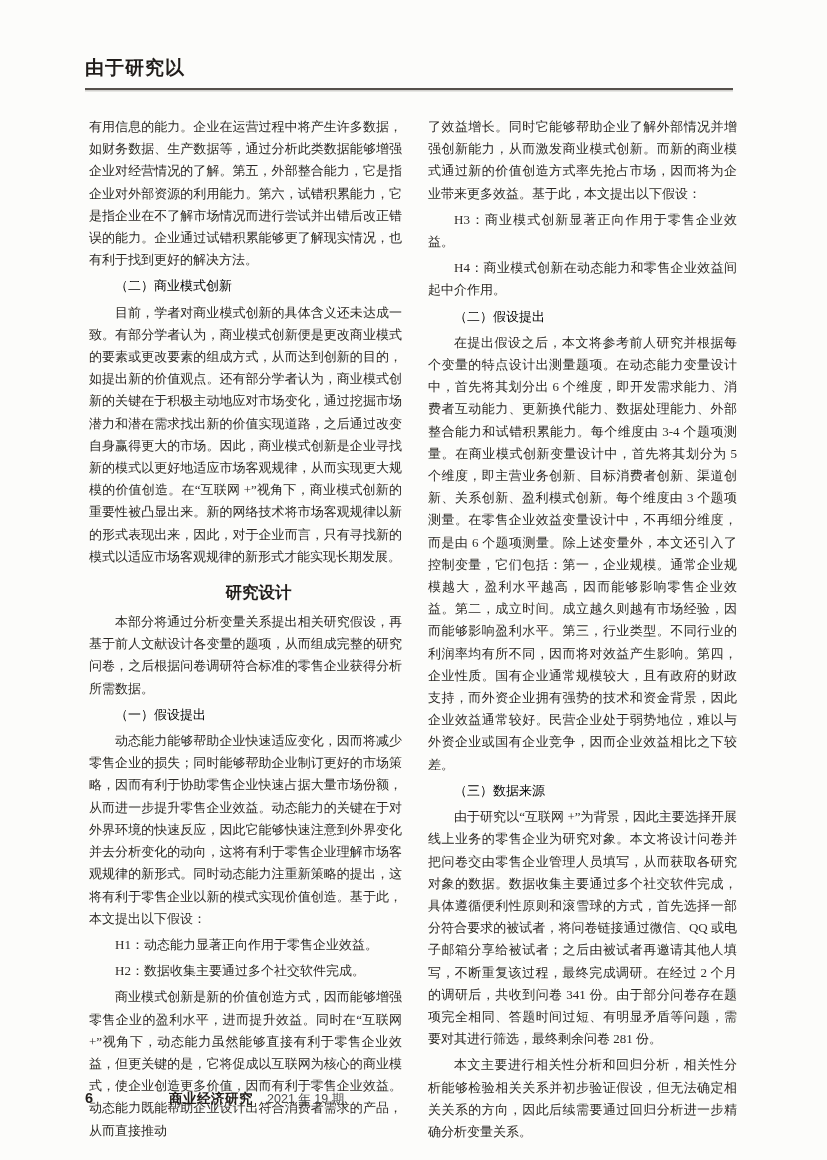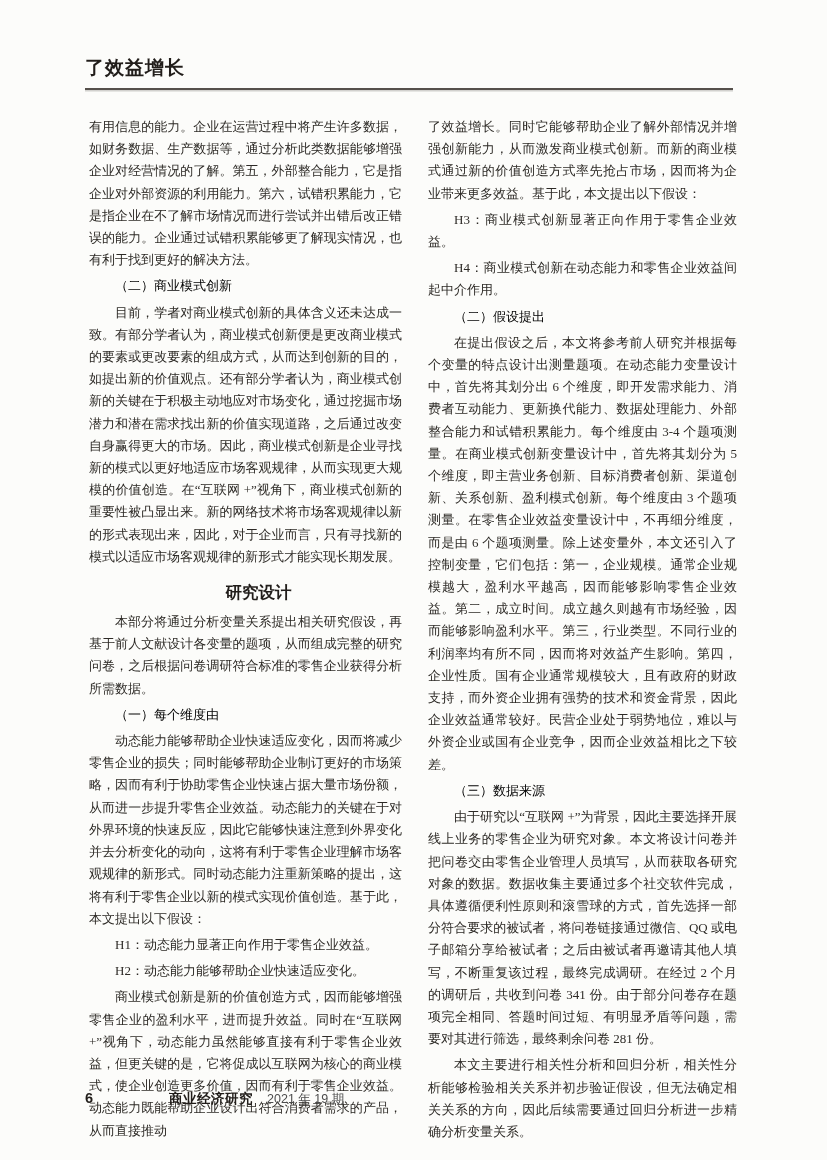--- a/index.html
+++ b/index.html
@@ -51,35 +51,35 @@
   }
   .footer .page-num{font-weight:bold;font-size:14.5px;color:#211d1a;}
   .footer .journal{font-weight:bold;font-size:13.5px;color:#211d1a;margin-left:28px;letter-spacing:.5px;padding-left:48px;}
   .footer .issue{font-size:12.5px;color:#4c4c4c;margin-left:14px;}
 </style>
 </head>
 <body>
 
 <div id="page">
 
-  <div class="header-title">了效益增长</div>
+  <div class="header-title">由于研究以</div>
 
   <div class="header-rule"></div>
 
   <div class="col col-left">
 
   <p class="blk cont">有用信息的能力。企业在运营过程中将产生许多数据，如财务数据、生产数据等，通过分析此类数据能够增强企业对经营情况的了解。第五，外部整合能力，它是指企业对外部资源的利用能力。第六，试错积累能力，它是指企业在不了解市场情况而进行尝试并出错后改正错误的能力。企业通过试错积累能够更了解现实情况，也有利于找到更好的解决方法。</p>
       <p class="blk sub">（二）商业模式创新</p>
       <p class="blk para">目前，学者对商业模式创新的具体含义还未达成一致。有部分学者认为，商业模式创新便是更改商业模式的要素或更改要素的组成方式，从而达到创新的目的，如提出新的价值观点。还有部分学者认为，商业模式创新的关键在于积极主动地应对市场变化，通过挖掘市场潜力和潜在需求找出新的价值实现道路，之后通过改变自身赢得更大的市场。因此，商业模式创新是企业寻找新的模式以更好地适应市场客观规律，从而实现更大规模的价值创造。在“互联网 +”视角下，商业模式创新的重要性被凸显出来。新的网络技术将市场客观规律以新的形式表现出来，因此，对于企业而言，只有寻找新的模式以适应市场客观规律的新形式才能实现长期发展。</p>
       <p class="blk heading">研究设计</p>
       <p class="blk para">本部分将通过分析变量关系提出相关研究假设，再基于前人文献设计各变量的题项，从而组成完整的研究问卷，之后根据问卷调研符合标准的零售企业获得分析所需数据。</p>
-      <p class="blk sub">（一）每个维度由</p>
+      <p class="blk sub">（一）假设提出</p>
       <p class="blk para">动态能力能够帮助企业快速适应变化，因而将减少零售企业的损失；同时能够帮助企业制订更好的市场策略，因而有利于协助零售企业快速占据大量市场份额，从而进一步提升零售企业效益。动态能力的关键在于对外界环境的快速反应，因此它能够快速注意到外界变化并去分析变化的动向，这将有利于零售企业理解市场客观规律的新形式。同时动态能力注重新策略的提出，这将有利于零售企业以新的模式实现价值创造。基于此，本文提出以下假设：</p>
       <p class="blk hyp">H1：动态能力显著正向作用于零售企业效益。</p>
-      <p class="blk hyp">H2：动态能力能够帮助企业快速适应变化。</p>
+      <p class="blk hyp">H2：数据收集主要通过多个社交软件完成。</p>
       <p class="blk para">商业模式创新是新的价值创造方式，因而能够增强零售企业的盈利水平，进而提升效益。同时在“互联网 +”视角下，动态能力虽然能够直接有利于零售企业效益，但更关键的是，它将促成以互联网为核心的商业模式，使企业创造更多价值，因而有利于零售企业效益。动态能力既能帮助企业设计出符合消费者需求的产品，从而直接推动</p>
     </div>
 
   <div class="col col-right">
 
   <p class="blk cont">了效益增长。同时它能够帮助企业了解外部情况并增强创新能力，从而激发商业模式创新。而新的商业模式通过新的价值创造方式率先抢占市场，因而将为企业带来更多效益。基于此，本文提出以下假设：</p>
       <p class="blk hyp">H3：商业模式创新显著正向作用于零售企业效益。</p>
       <p class="blk hyp">H4：商业模式创新在动态能力和零售企业效益间起中介作用。</p>
       <p class="blk sub">（二）假设提出</p>
       <p class="blk para">在提出假设之后，本文将参考前人研究并根据每个变量的特点设计出测量题项。在动态能力变量设计中，首先将其划分出 6 个维度，即开发需求能力、消费者互动能力、更新换代能力、数据处理能力、外部整合能力和试错积累能力。每个维度由 3-4 个题项测量。在商业模式创新变量设计中，首先将其划分为 5 个维度，即主营业务创新、目标消费者创新、渠道创新、关系创新、盈利模式创新。每个维度由 3 个题项测量。在零售企业效益变量设计中，不再细分维度，而是由 6 个题项测量。除上述变量外，本文还引入了控制变量，它们包括：第一，企业规模。通常企业规模越大，盈利水平越高，因而能够影响零售企业效益。第二，成立时间。成立越久则越有市场经验，因而能够影响盈利水平。第三，行业类型。不同行业的利润率均有所不同，因而将对效益产生影响。第四，企业性质。国有企业通常规模较大，且有政府的财政支持，而外资企业拥有强势的技术和资金背景，因此企业效益通常较好。民营企业处于弱势地位，难以与外资企业或国有企业竞争，因而企业效益相比之下较差。</p>

